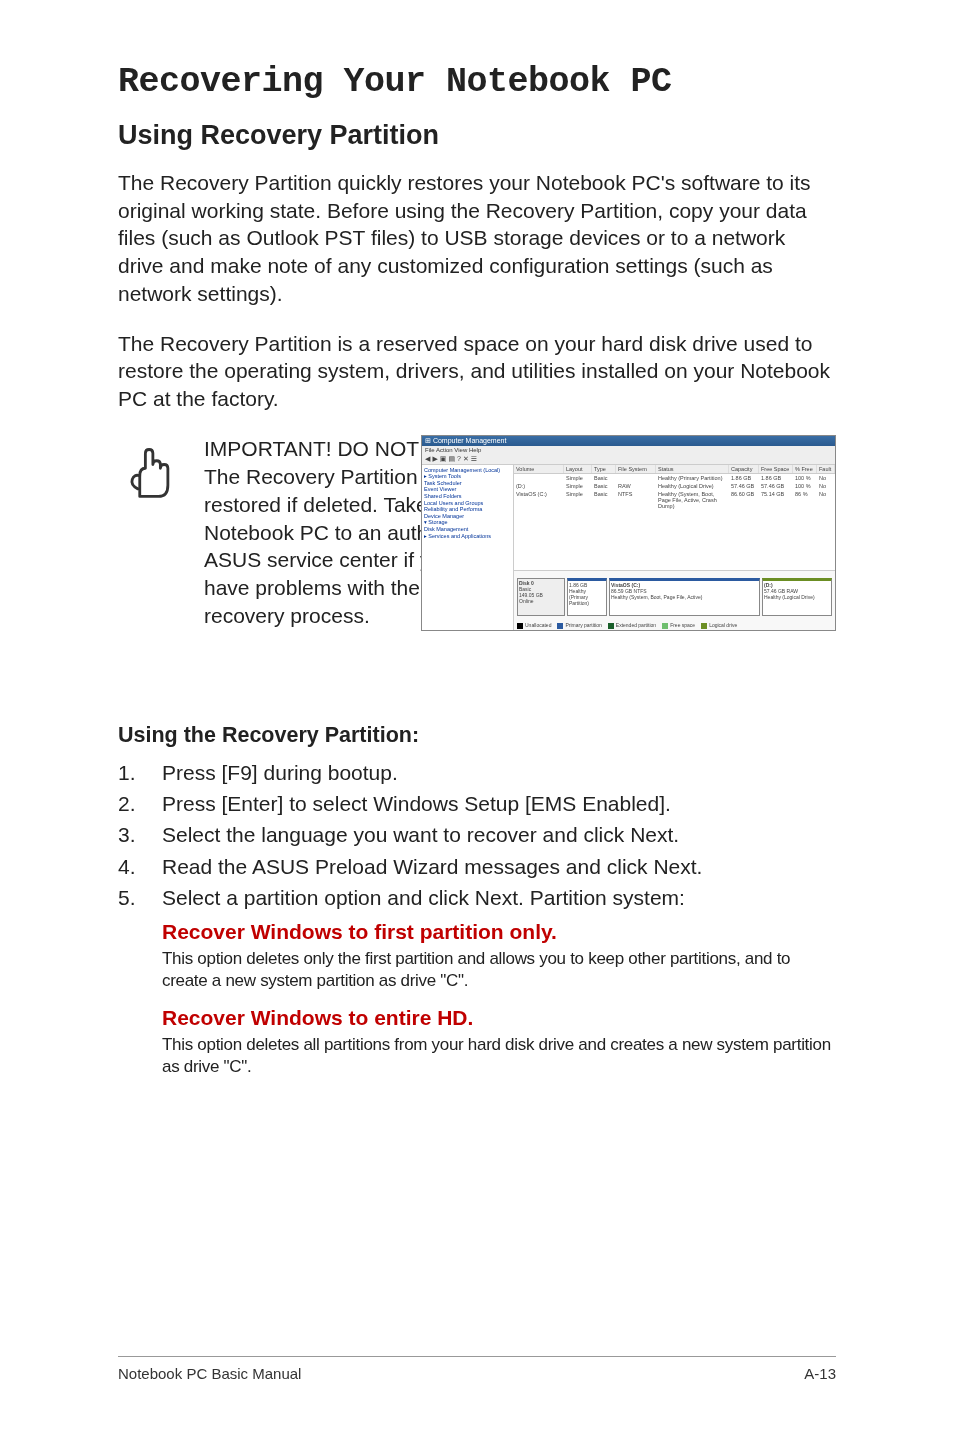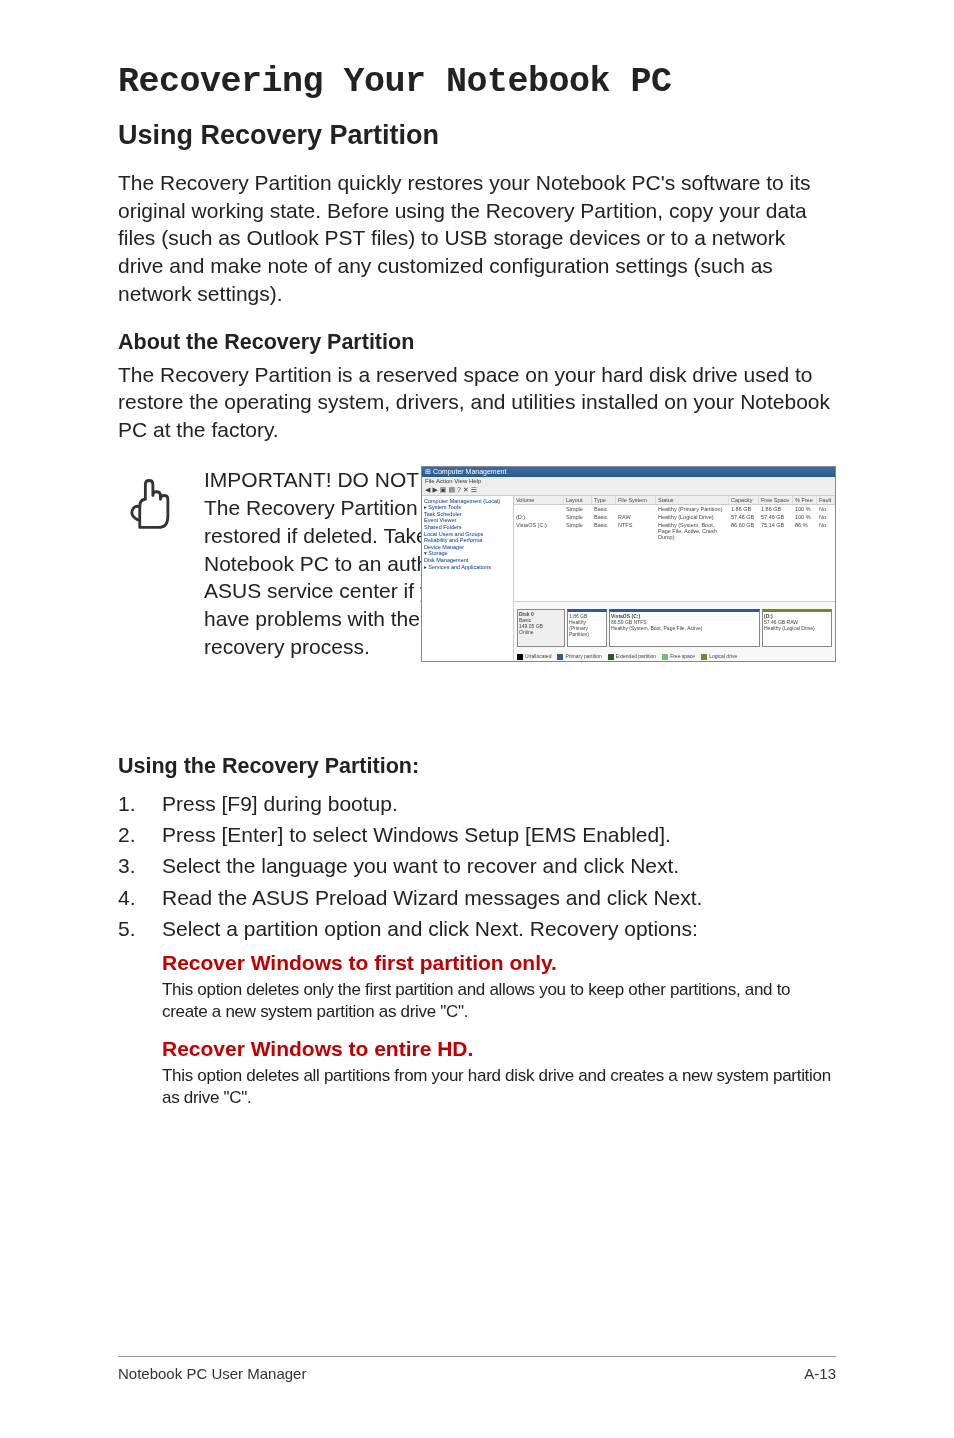--- a/index.html
+++ b/index.html
@@ -209,21 +209,20 @@
   </style>
 </head>
 <body>
 
 <div class="page">
   <h1 class="title">Recovering Your Notebook PC</h1>
 
   <h2 class="subtitle">Using Recovery Partition</h2>
   <p class="body">The Recovery Partition quickly restores your Notebook PC's software to its original working state. Before using the Recovery Partition, copy your data files (such as Outlook PST files) to USB storage devices or to a network drive and make note of any customized configuration settings (such as network settings).</p>
 
-  <h3 class="section">About the Recovery Partition</h3>
   <p class="body">The Recovery Partition is a reserved space on your hard disk drive used to restore the operating system, drivers, and utilities installed on your Notebook PC at the factory.</p>
 
   <div class="important-block">
     <div class="important-icon">
       <svg viewBox="0 0 64 64" width="60" height="60">
         <g fill="none" stroke="#333" stroke-width="3" stroke-linecap="round" stroke-linejoin="round">
           <path d="M20 58 L20 36 Q20 28 26 28 L26 12 Q26 8 30 8 Q34 8 34 12 L34 24 Q34 20 38 20 Q42 20 42 24 L42 28 Q42 24 46 24 Q50 24 50 28 L50 46 Q50 58 40 58 Z"></path>
           <path d="M20 36 Q14 34 12 40 Q10 46 18 50"></path>
         </g>
       </svg>
@@ -365,28 +364,28 @@
     <li>
       <span class="num">3.</span>
       <span class="txt"><span>Select the language you want to recover and click </span><strong>Next</strong><span>.</span></span>
     </li>
     <li>
       <span class="num">4.</span>
       <span class="txt"><span>Read the ASUS Preload Wizard messages and click </span><strong>Next</strong><span>.</span></span>
     </li>
     <li>
       <span class="num">5.</span>
-      <span class="txt"><span>Select a partition option and click </span><strong>Next</strong><span>. Recovery options:</span></span>
+      <span class="txt"><span>Select a partition option and click </span><strong>Next</strong><span>. Partition system:</span></span>
     </li>
   </ol>
 
   <div class="sublist">
     <p class="sub-head">Recover Windows to first partition only.</p>
     <p class="sub-body">This option deletes only the first partition and allows you to keep other partitions, and to create a new system partition as drive "C".</p>
     <p class="sub-head">Recover Windows to entire HD.</p>
     <p class="sub-body">This option deletes all partitions from your hard disk drive and creates a new system partition as drive "C".</p>
   </div>
 
   <div class="footer">
-    <span>Notebook PC User Manager</span>
+    <span>Notebook PC Basic Manual</span>
     <span>A-13</span>
   </div>
 </div>
 
 </body></html>

